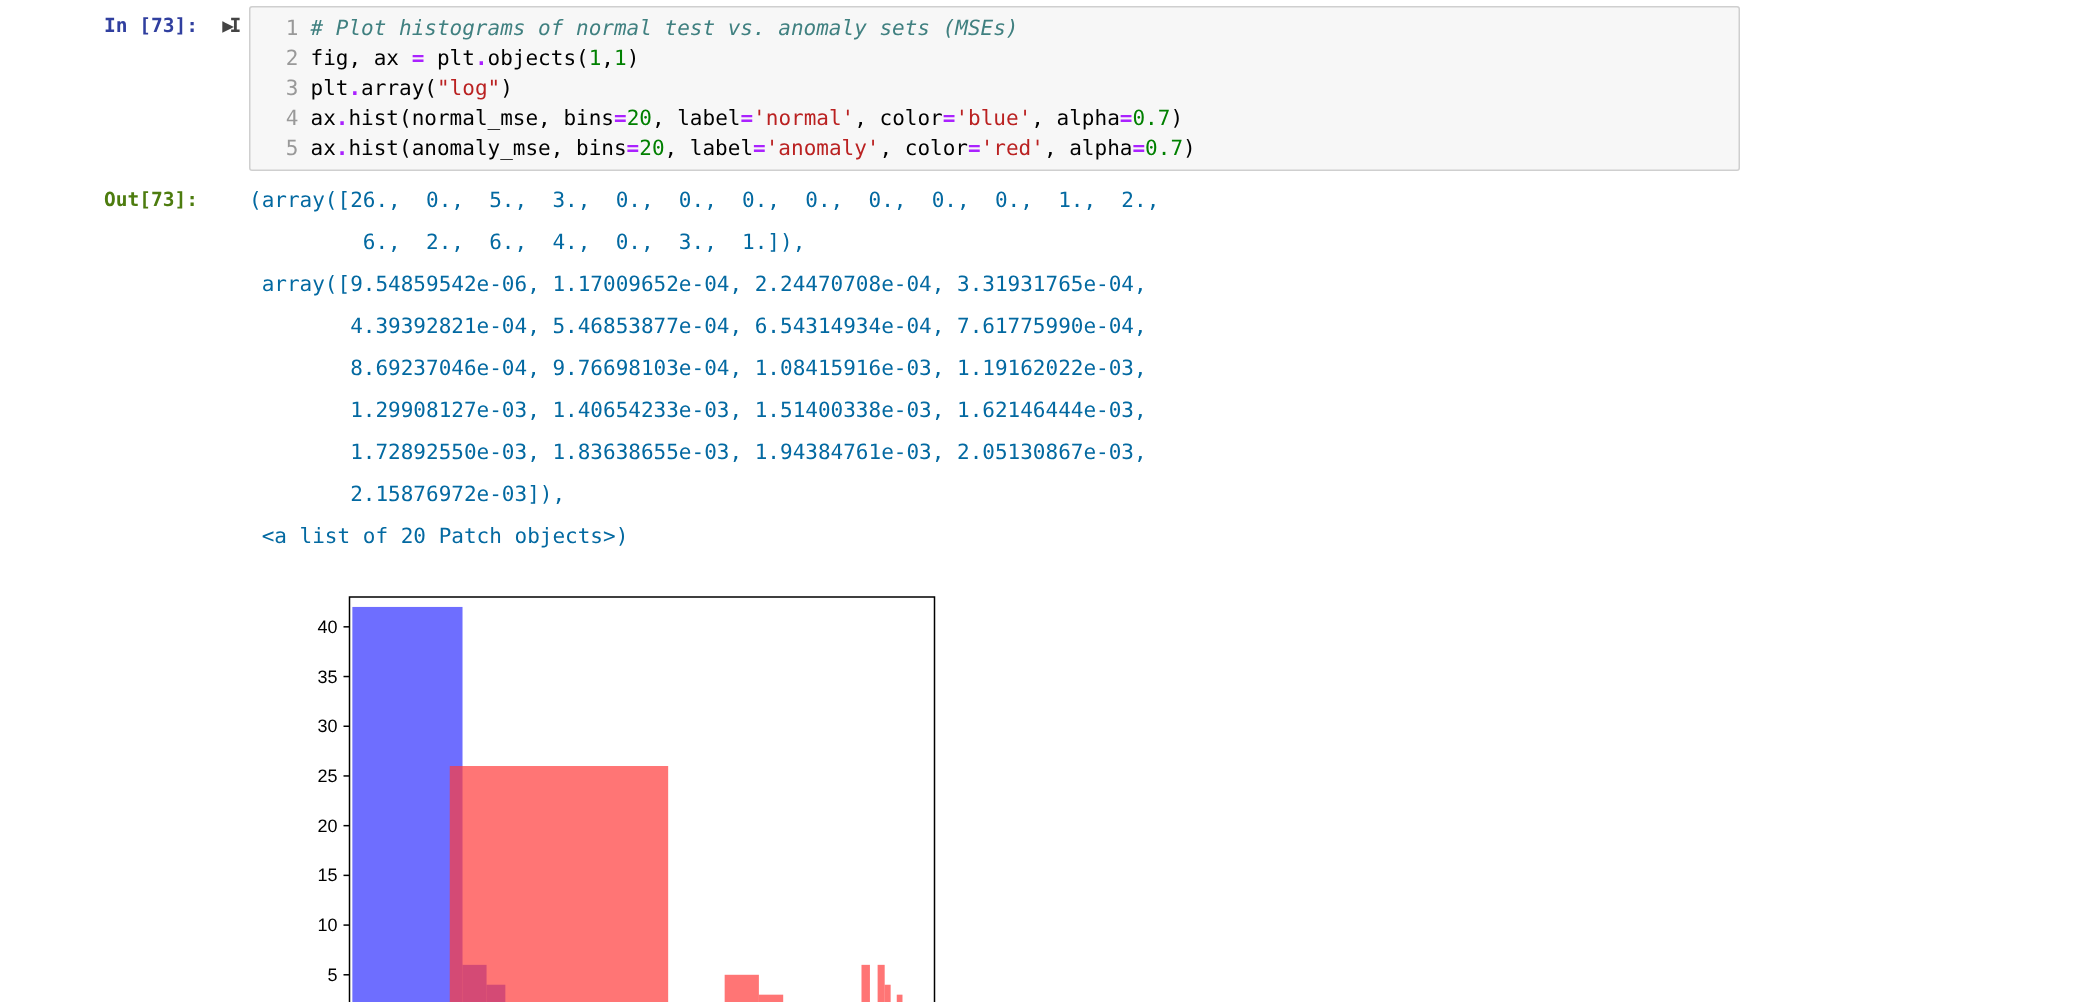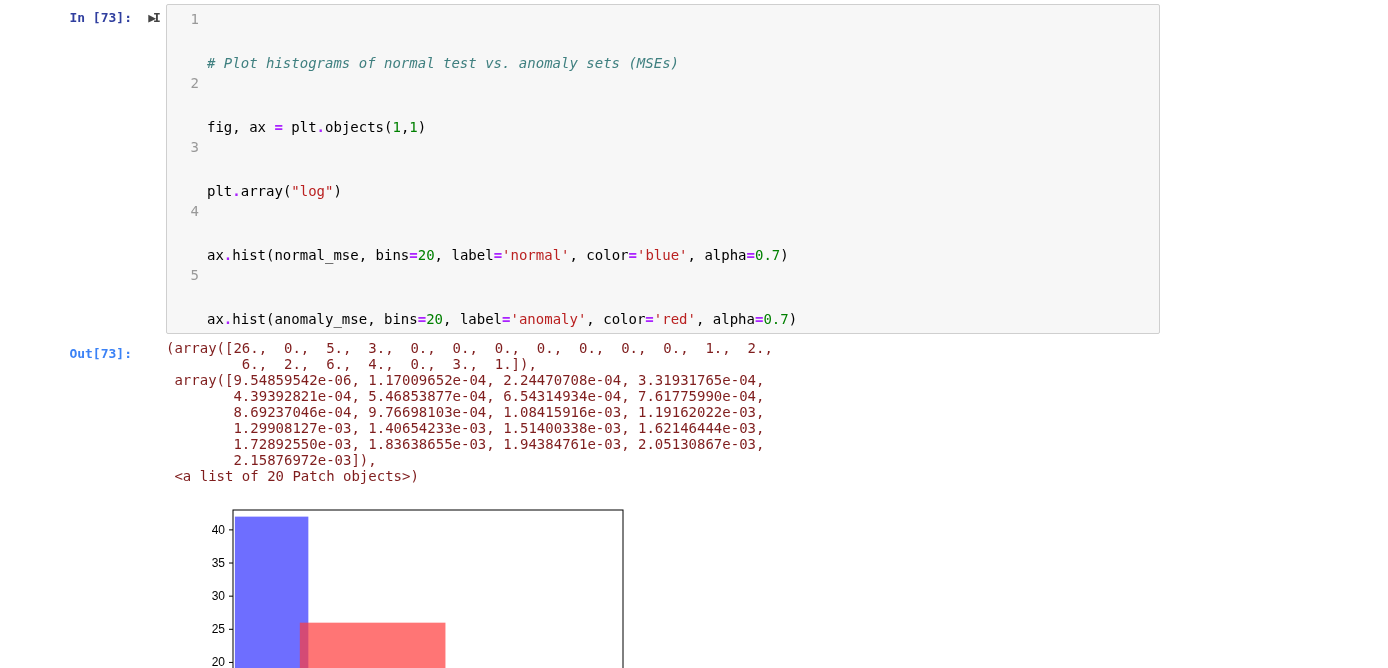--- a/index.html
+++ b/index.html
@@ -20,21 +20,21 @@
   .prompt-col {
     width: 140px;
     flex: 0 0 140px;
     text-align: right;
     padding: 6px 8px 0 0;
     box-sizing: border-box;
     font-family: "DejaVu Sans Mono", monospace;
     font-size: 13px;
   }
   .prompt-in { color: #303F9F; font-weight: bold; }
-  .prompt-out { color: #3b82f6; font-weight: bold; }
+  .prompt-out { color: #4d7c0f; font-weight: bold; }
   .run-btn {
     width: 26px;
     flex: 0 0 26px;
     padding-top: 6px;
     text-align: center;
     color: #444;
     font-size: 13px;
   }
   .code-area {
     flex: 1 1 auto;
@@ -50,40 +50,40 @@
     white-space: pre;
   }
   .gutter {
     width: 32px;
     flex: 0 0 32px;
     text-align: right;
     color: #999;
     padding-right: 8px;
     user-select: none;
   }
-  .code-text { flex: 1 1 auto; color: #000; margin-top: 44px; }
+  .code-text { flex: 1 1 auto; color: #000; }
   .c-comment { color: #408080; font-style: italic; }
   .c-op      { color: #AA22FF; font-weight: bold; }
   .c-num     { color: #008000; }
   .c-str     { color: #BA2121; }
 
   .output-cell {
     display: flex;
     align-items: flex-start;
     width: 1388px;
     box-sizing: border-box;
     padding-top: 6px;
   }
   .output-area {
     flex: 1 1 auto;
     font-family: "DejaVu Sans Mono", monospace;
     font-size: 14px;
     white-space: pre;
-    line-height: 16px;
-    color: #7f1d1d;
+    line-height: 28px;
+    color: #0369a1;
     padding-left: 0;
   }
 
   .plot-row {
     display: flex;
     width: 1388px;
     box-sizing: border-box;
     padding-top: 16px;
   }
   .plot-box {

